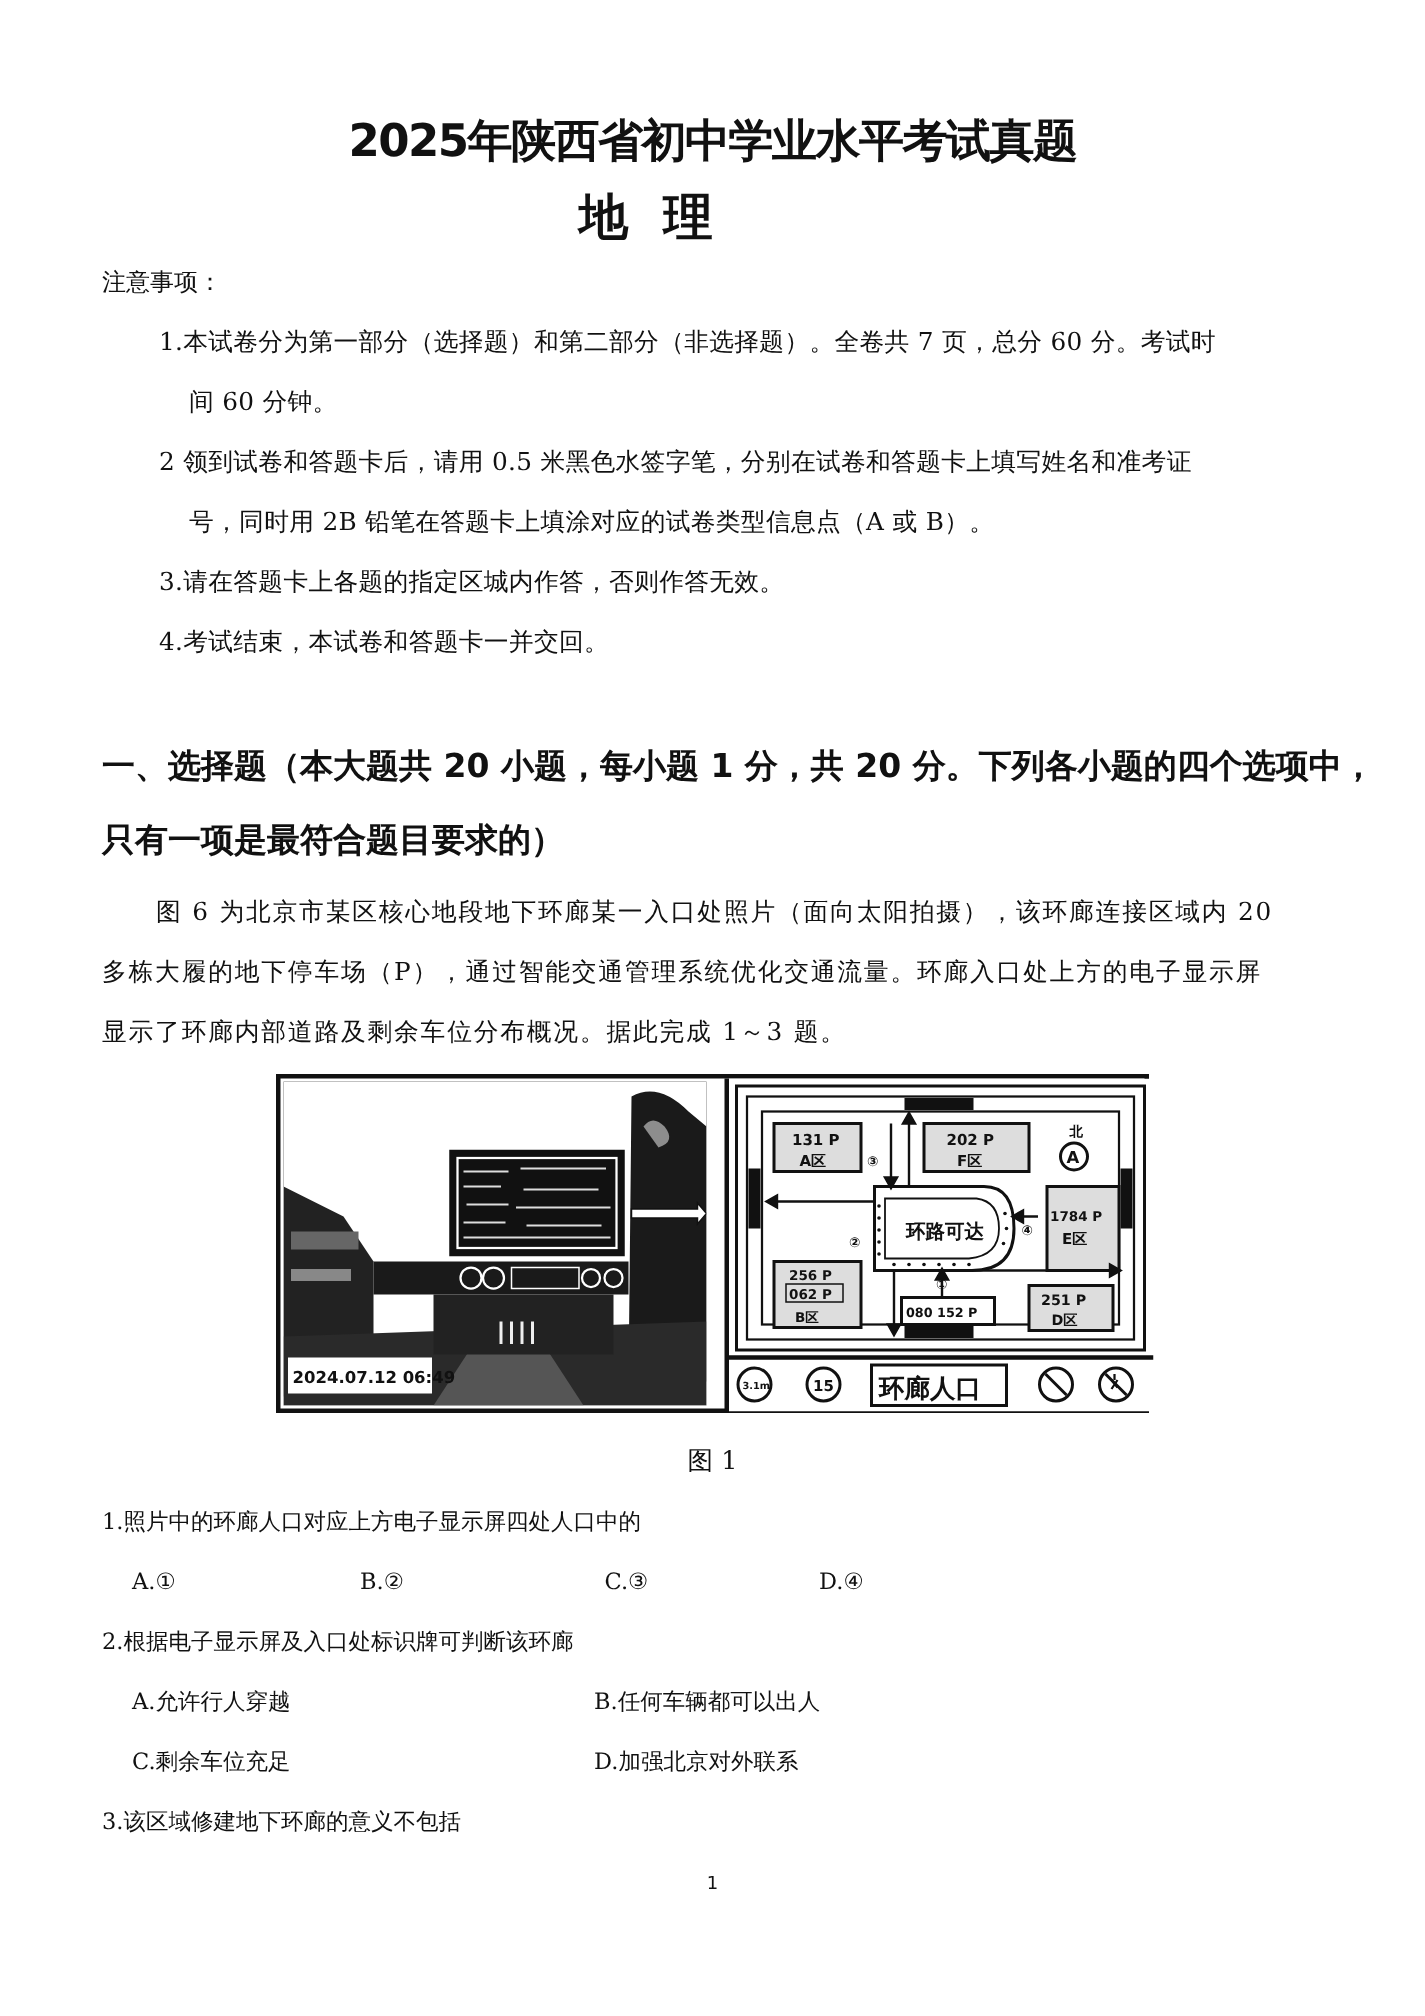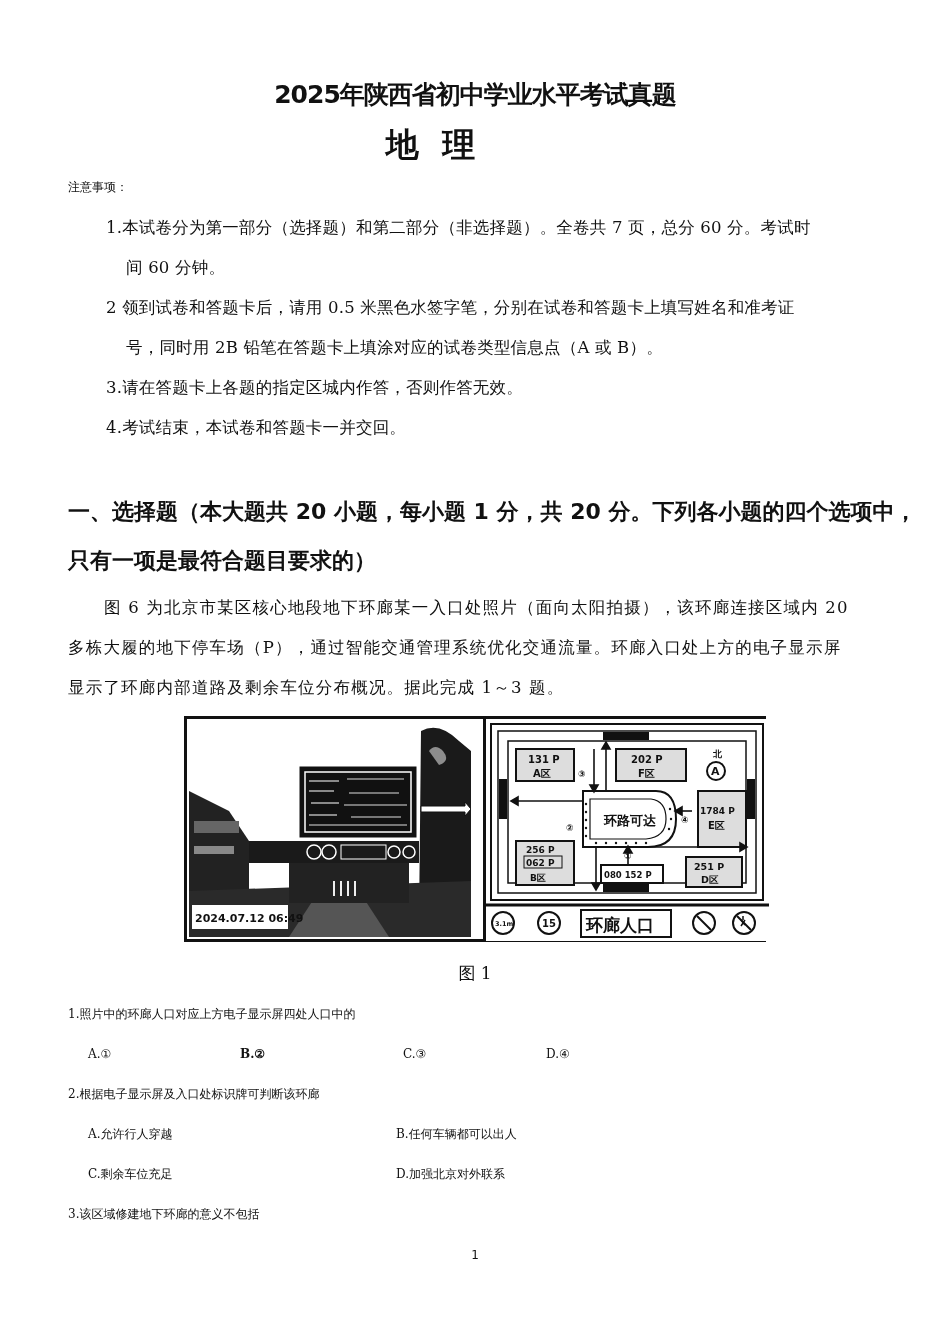--- a/index.html
+++ b/index.html
@@ -1,25 +1,25 @@
 <!DOCTYPE html>
 <html><head>
   <meta charset="utf-8">
   <style>
     * { margin: 0; padding: 0; box-sizing: border-box; }
     html, body { width: 950px; height: 1344px; background: #ffffff; }
     body { position: relative; font-family: "DejaVu Serif", "Liberation Serif", serif; color: #111; overflow: hidden; }
     .abs { position: absolute; }
-    .title { left: 0; width: 950px; text-align: center; top: 72px; font-size: 25px; font-family: "DejaVu Sans", "Liberation Sans", sans-serif; font-weight: bold; letter-spacing: -1px; line-height: 46px; }
+    .title { left: 0; width: 950px; text-align: center; top: 72px; font-size: 30px; font-family: "DejaVu Sans", "Liberation Sans", sans-serif; font-weight: bold; letter-spacing: -1px; line-height: 46px; }
     .subtitle { left: 0; width: 861px; text-align: center; top: 122px; font-size: 33px; font-family: "DejaVu Sans", "Liberation Sans", sans-serif; font-weight: bold; line-height: 46px; word-spacing: 12px; }
-    .note-head { left: 68px; top: 176px; font-size: 12px; line-height: 24px; font-family: Liberation Mono, monospace; }
+    .note-head { left: 68px; top: 176px; font-size: 16px; line-height: 24px; }
     .note { font-size: 16.5px; line-height: 24px; letter-spacing: 0.2px; }
     .sec { font-family: "DejaVu Sans", "Liberation Sans", sans-serif; font-weight: bold; font-size: 22px; line-height: 30px; }
     .para { font-size: 16.5px; line-height: 24px; letter-spacing: 1.2px; }
-    .q { font-size: 12px; line-height: 24px; }
+    .q { font-size: 15px; line-height: 24px; }
     .figure { left: 184px; top: 716px; width: 582px; height: 226px; border: 3px solid #111; background: #fff; }
     .photo { position: absolute; left: 2px; top: 2px; width: 282px; height: 216px; background: #737373; overflow: hidden; }
     .map { position: absolute; left: 296px; top: 0px; width: 283px; height: 222px; border-left: 3px solid #111; }
     .caption { left: 0; width: 950px; text-align: center; top: 962px; font-size: 17px; }
     .pagenum { left: 0; width: 950px; text-align: center; top: 1248px; font-size: 12px; font-family: "DejaVu Sans", sans-serif; }
     svg text { font-family: "DejaVu Sans", sans-serif; font-weight: bold; }
   </style>
 </head>
 <body>
 
@@ -189,21 +189,21 @@
       <line x1="251" y1="197" x2="265" y2="211" stroke="#111" stroke-width="2"></line>
       <path d="M257 197 l0 4 M255 201 l4 5 M259 201 l-4 6" stroke="#111" stroke-width="1.5" fill="none"></path>
     </svg>
   </div>
 </div>
 
 <div class="abs caption">图 1</div>
 
 <div class="abs q" style="left:68px; top:1002px;">1.照片中的环廊人口对应上方电子显示屏四处人口中的</div>
 <div class="abs q" style="left:88px; top:1042px;">A.①</div>
-<div class="abs q" style="left:240px; top:1042px;font-weight:bold;">B.②</div>
+<div class="abs q" style="left:240px; top:1042px;">B.②</div>
 <div class="abs q" style="left:403px; top:1042px;">C.③</div>
 <div class="abs q" style="left:546px; top:1042px;">D.④</div>
 
 <div class="abs q" style="left:68px; top:1082px;">2.根据电子显示屏及入口处标识牌可判断该环廊</div>
 <div class="abs q" style="left:88px; top:1122px;">A.允许行人穿越</div>
 <div class="abs q" style="left:396px; top:1122px;">B.任何车辆都可以出人</div>
 <div class="abs q" style="left:88px; top:1162px;">C.剩余车位充足</div>
 <div class="abs q" style="left:396px; top:1162px;">D.加强北京对外联系</div>
 
 <div class="abs q" style="left:68px; top:1202px;">3.该区域修建地下环廊的意义不包括</div>

